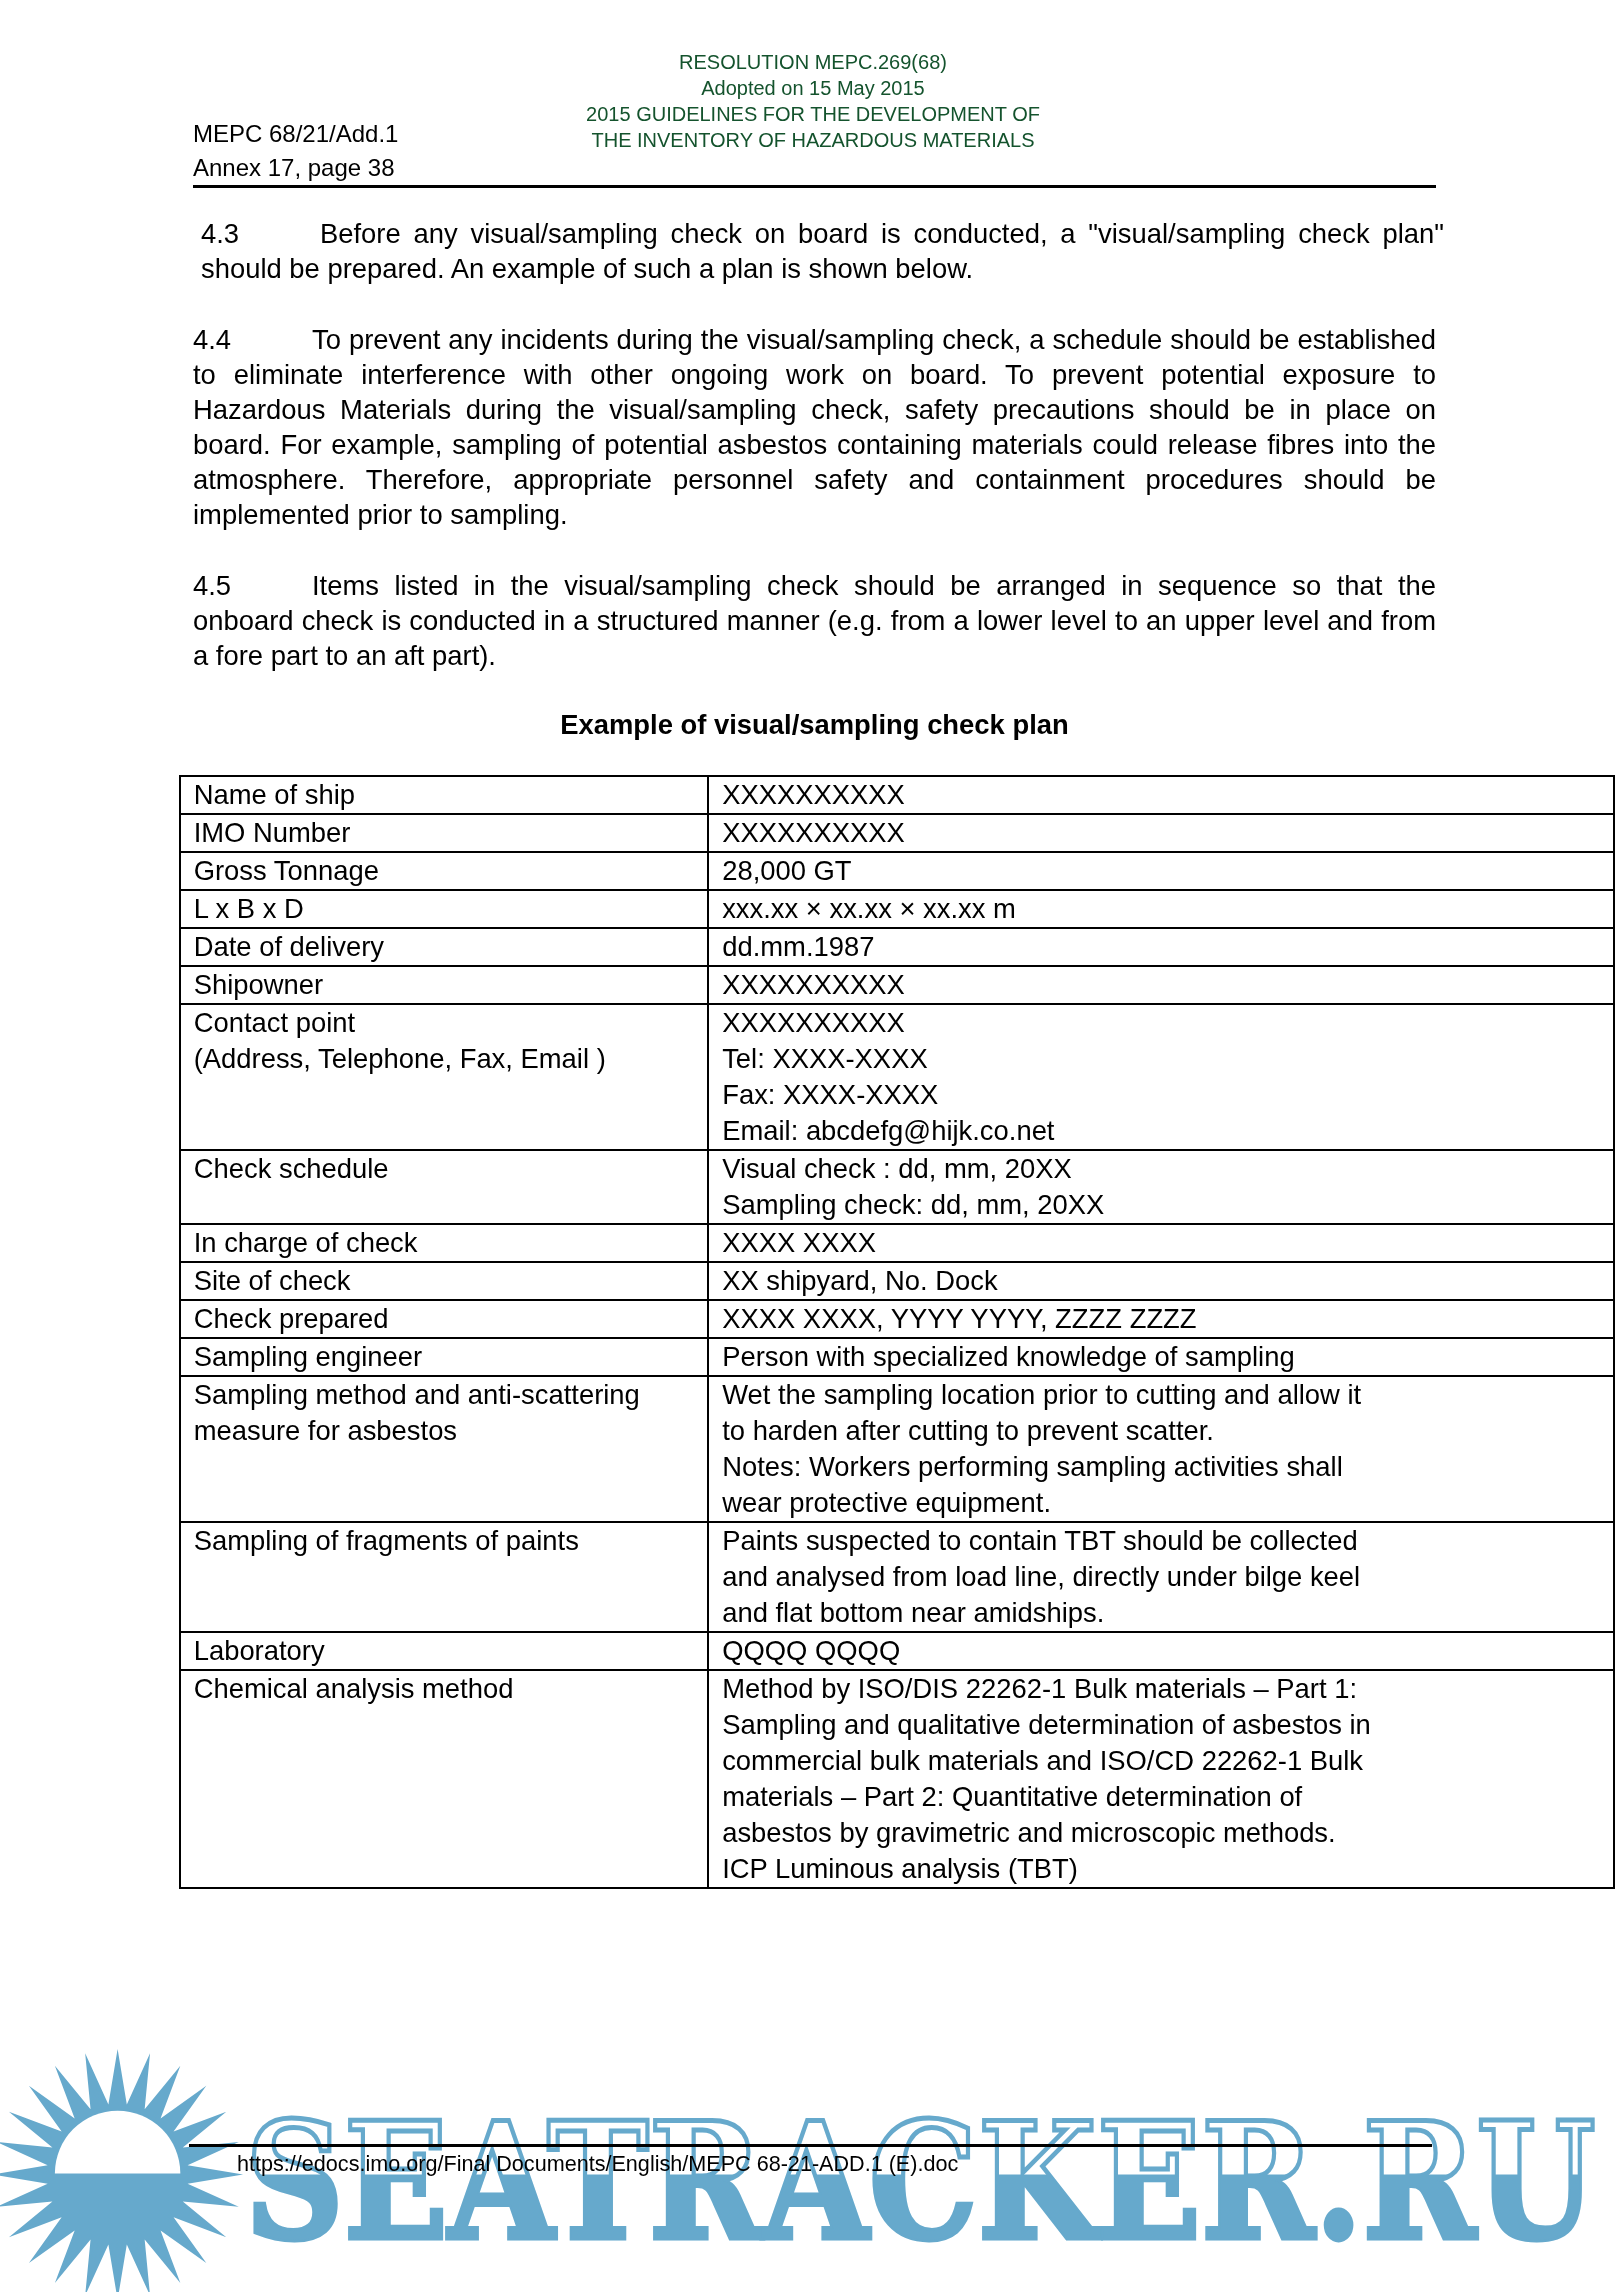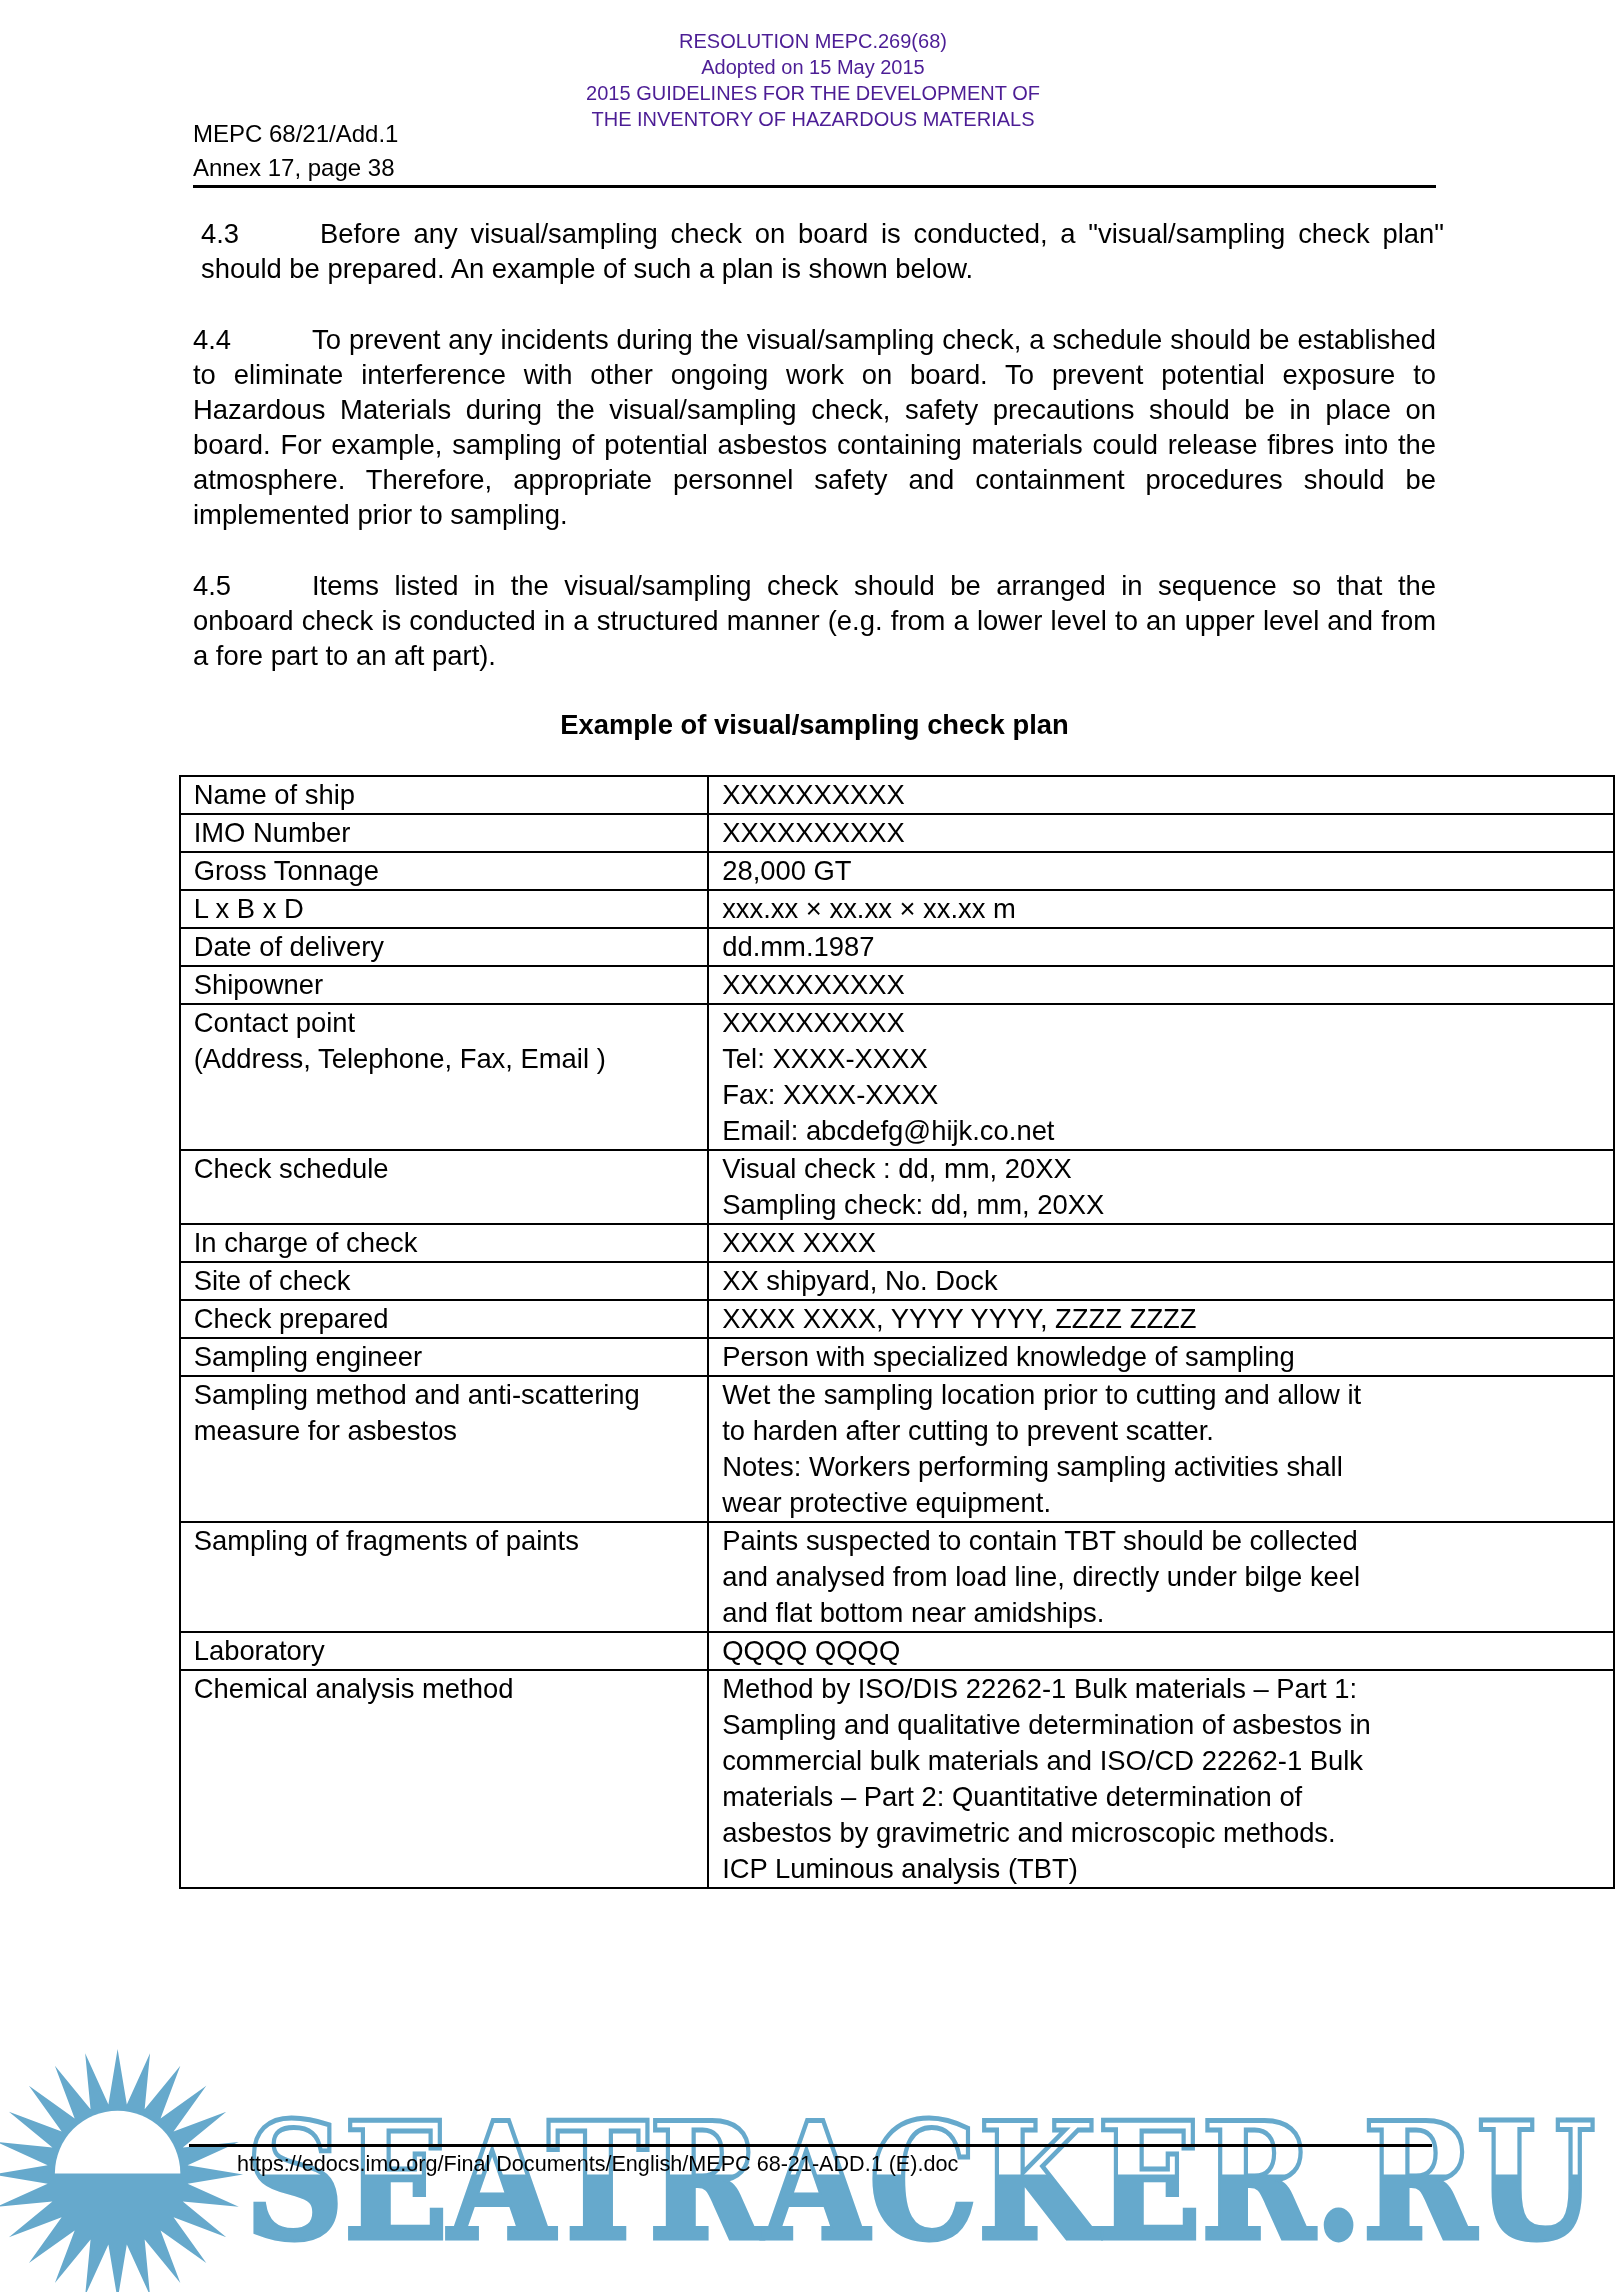--- a/index.html
+++ b/index.html
@@ -1,19 +1,19 @@
 <!DOCTYPE html>
 <html><head>
 <meta charset="utf-8">
 <style>
   html, body { margin:0; padding:0; background:#ffffff; }
   body { width:1621px; height:2293px; position:relative; overflow:hidden;
          font-family:"Liberation Sans", sans-serif; color:#000; }
-  .res-header { position:absolute; left:519px; width:588px; top:28px; text-align:center;
-                color:#4c1d95; font-size:20px; line-height:26px; }
+  .res-header { position:absolute; left:519px; width:588px; top:49px; text-align:center;
+                color:#14532d; font-size:20px; line-height:26px; }
   .doc-ref { position:absolute; left:193px; top:117px; font-size:24px; line-height:34px; }
   .hrule { position:absolute; left:193px; width:1243px; height:2.9px; background:#000; }
   .para { position:absolute; left:193px; width:1243px; font-size:27.4px; line-height:35px;
           text-align:justify; text-align-last:left; }
   .para .num { display:inline-block; width:119px; }
   .title { position:absolute; left:193px; width:1243px; top:707px; text-align:center;
            font-weight:bold; font-size:27.4px; line-height:35px; }
   table.plan { position:absolute; left:179px; top:775px; width:1436px; border-collapse:collapse;
                font-size:27.4px; }
   table.plan td { border:2.5px solid #000; vertical-align:top; padding:0 11.8px 0 12.7px;

